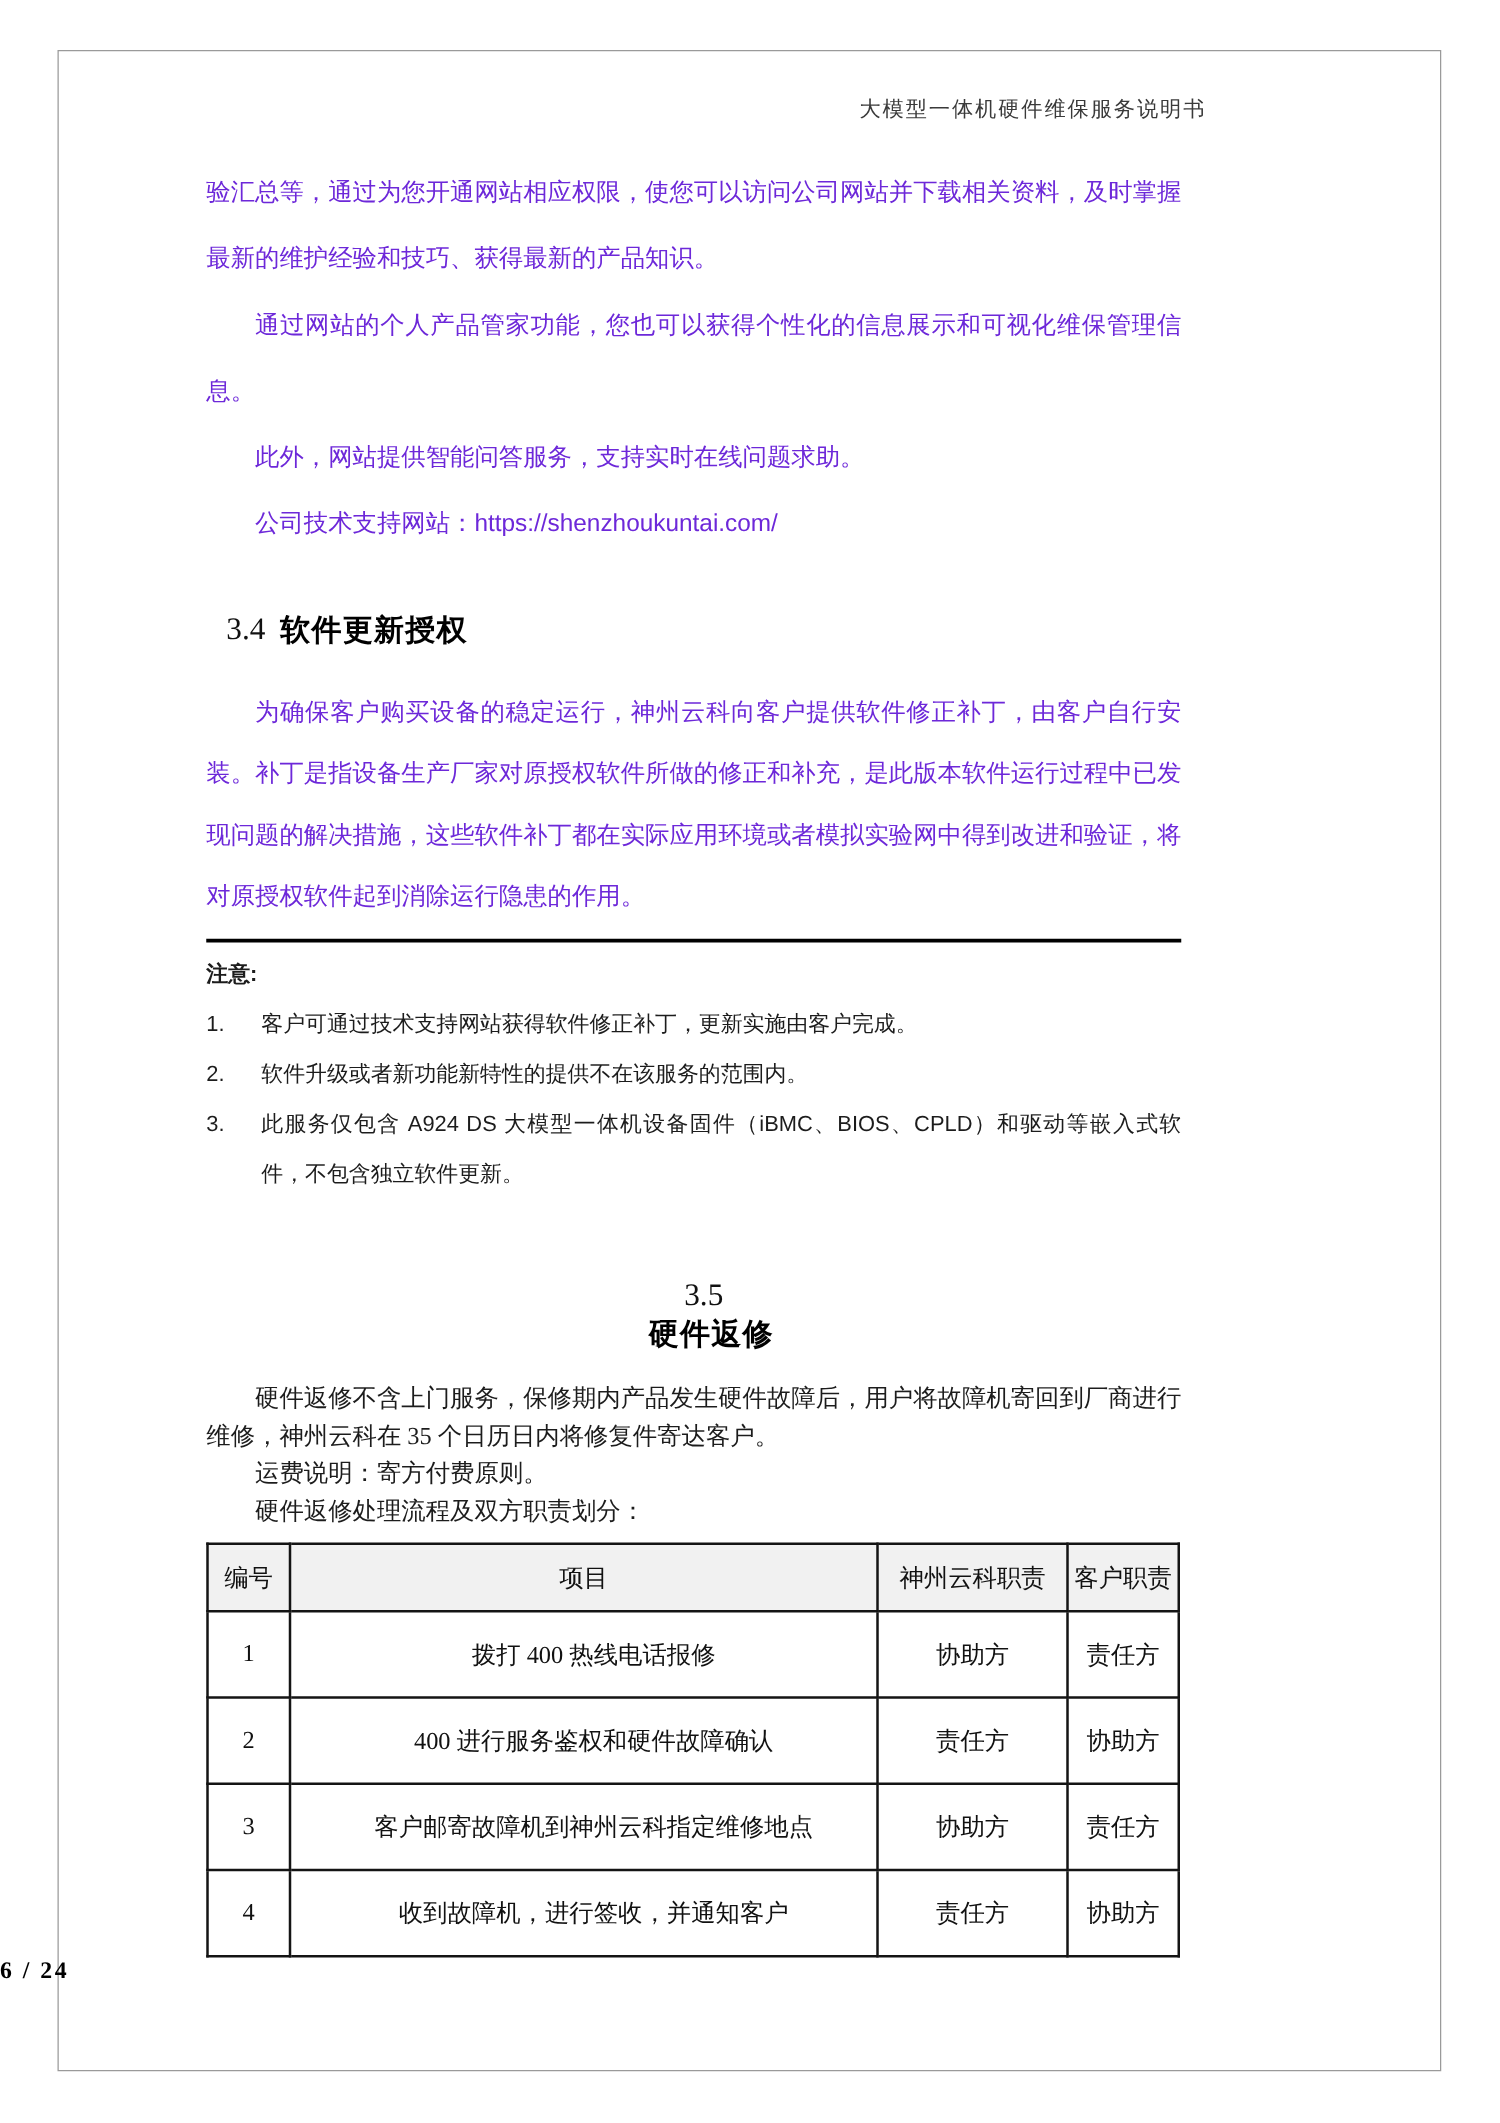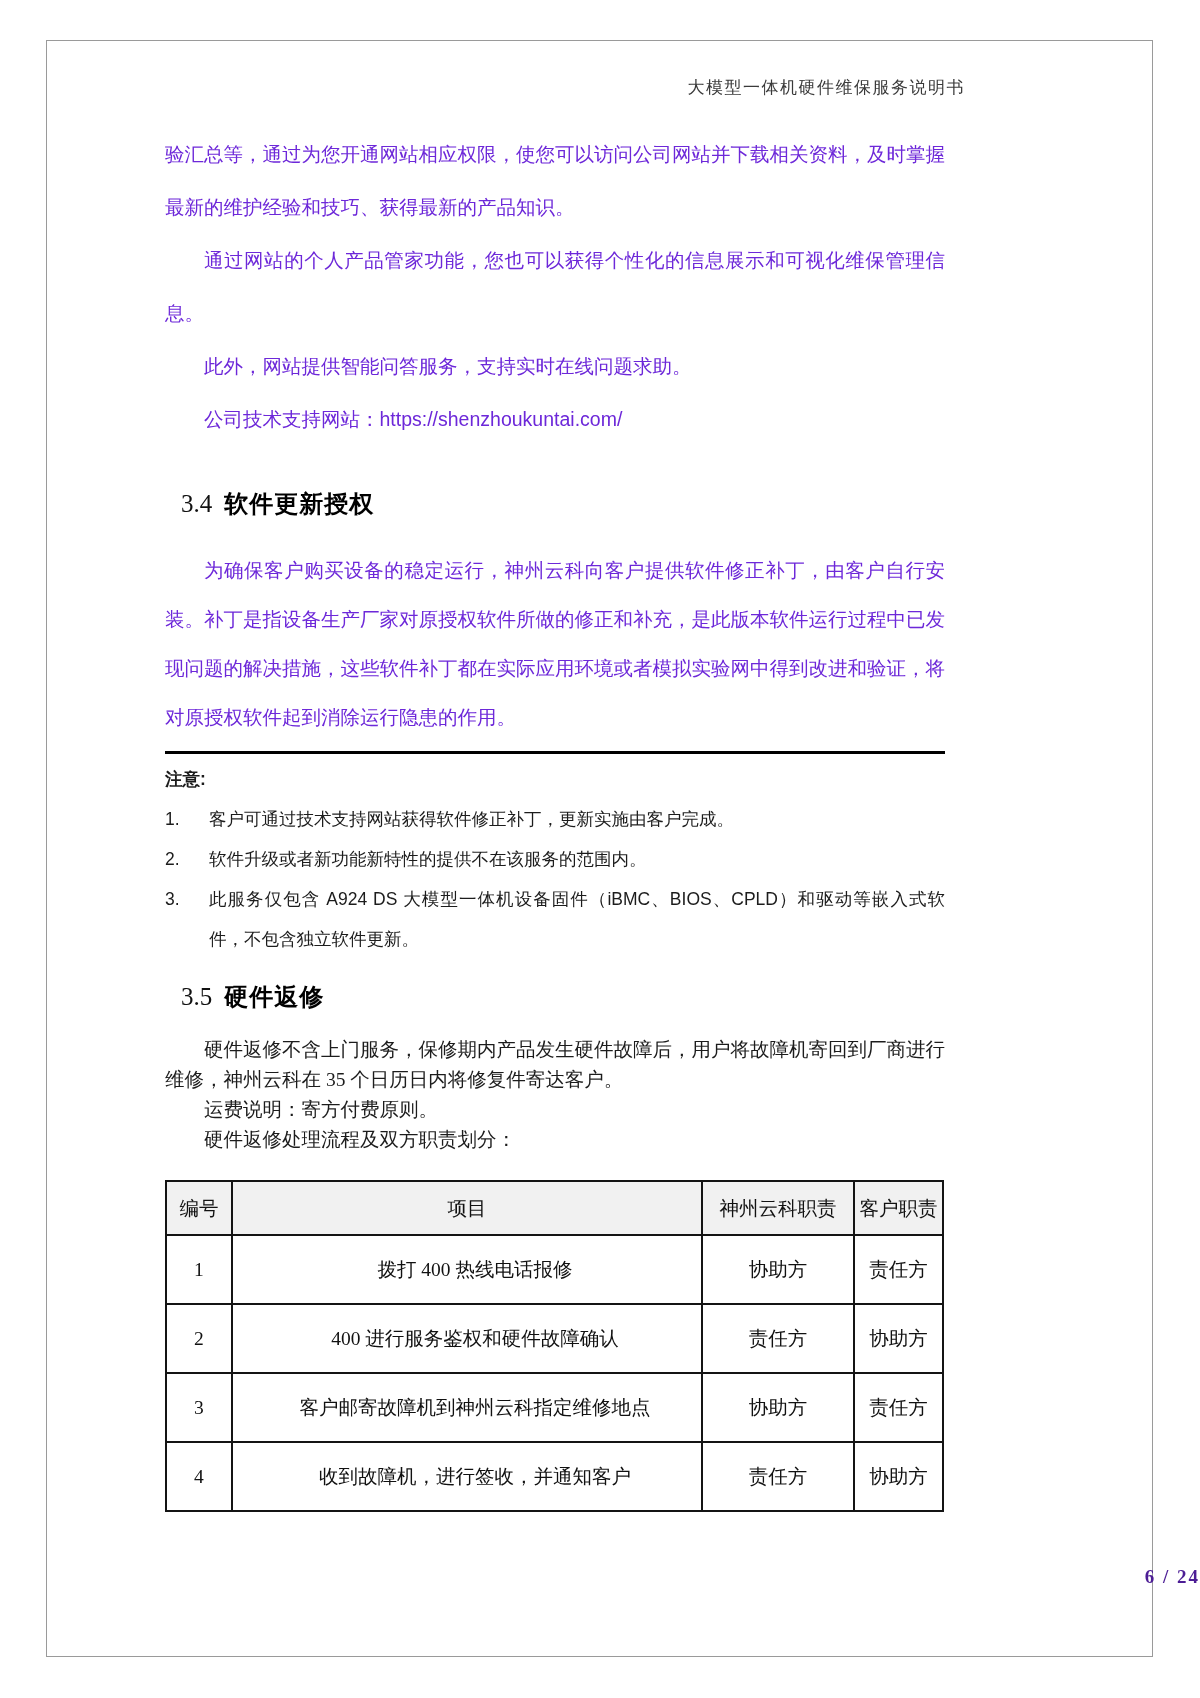--- a/index.html
+++ b/index.html
@@ -14,49 +14,49 @@
   
   .p-sans { font-size:19.5px; line-height:53px; text-align:justify; color:#6d28d9; }
   .indent { text-indent:2em; }
 
   
   .sec-heading { margin-left:16px; display:flex; align-items:center; }
   .sec-num { font-family:"Liberation Serif", serif; font-size:25px; color:#111; }
   .sec-title { font-size:24px; font-weight:bold; margin-left:12px; color:#000;
     letter-spacing:1px; }
   .h34 { margin-top:42px; }
-  .h35 { margin-top:22px; }
+  .h35 { margin-top:64px;flex-direction:column; }
 
   .p-34body { margin-top:26px; font-size:19.5px; line-height:49px; text-align:justify; }
 
   .note-rule { border:none; border-top:3px solid #000; margin-top:9px; }
   .note-label { margin-top:12px; font-size:17.5px; font-weight:bold; line-height:26px; }
   .note-list { margin-top:7px; }
   .note-item { display:flex; font-size:17.5px; line-height:40px; }
   .note-item-num { width:44px; flex:0 0 44px; }
   .note-item-text { flex:1; text-align:justify; }
 
   
   .p-serif { font-family:"Liberation Serif", serif; font-size:19.5px; line-height:30px;
     text-align:justify; }
   .p35-first { margin-top:22px; }
 
-  table.repair { margin-top:25px; border-collapse:collapse; width:779px;
+  table.repair { margin-top:9px; border-collapse:collapse; width:779px;
     font-family:"Liberation Serif", serif; font-size:19.5px; color:#111; }
   table.repair th, table.repair td { border:2px solid #141414; }
   table.repair th { height:54px; background:#f1f1f1; font-weight:normal; text-align:center; }
   table.repair td { height:69px; text-align:center; }
   td.c-item, th.c-item { width:465px; }
   td.c-item { text-align:left; padding-left:16px; }
   th.c-num, td.c-num { width:65px; }
   th.c-vendor, td.c-vendor { width:150px; }
   th.c-cust, td.c-cust { width:88px; }
 
-  .doc-footer { position:absolute; left:0; top:1566px; width:1200px; text-align:right;
-    font-family:"Liberation Serif", serif; font-size:19px; font-weight:bold; color:#4c1d95;
+  .doc-footer { position:absolute; left:0; top:1566px; width:1200px; text-align:left;
+    font-family:"Liberation Serif", serif; font-size:19px; font-weight:bold; color:#000000;
     letter-spacing:2px; }
 </style>
 </head>
 <body>
 
 <div class="page-frame"></div>
 
 <div class="doc-header">大模型一体机硬件维保服务说明书</div>
 
 <div class="content">

